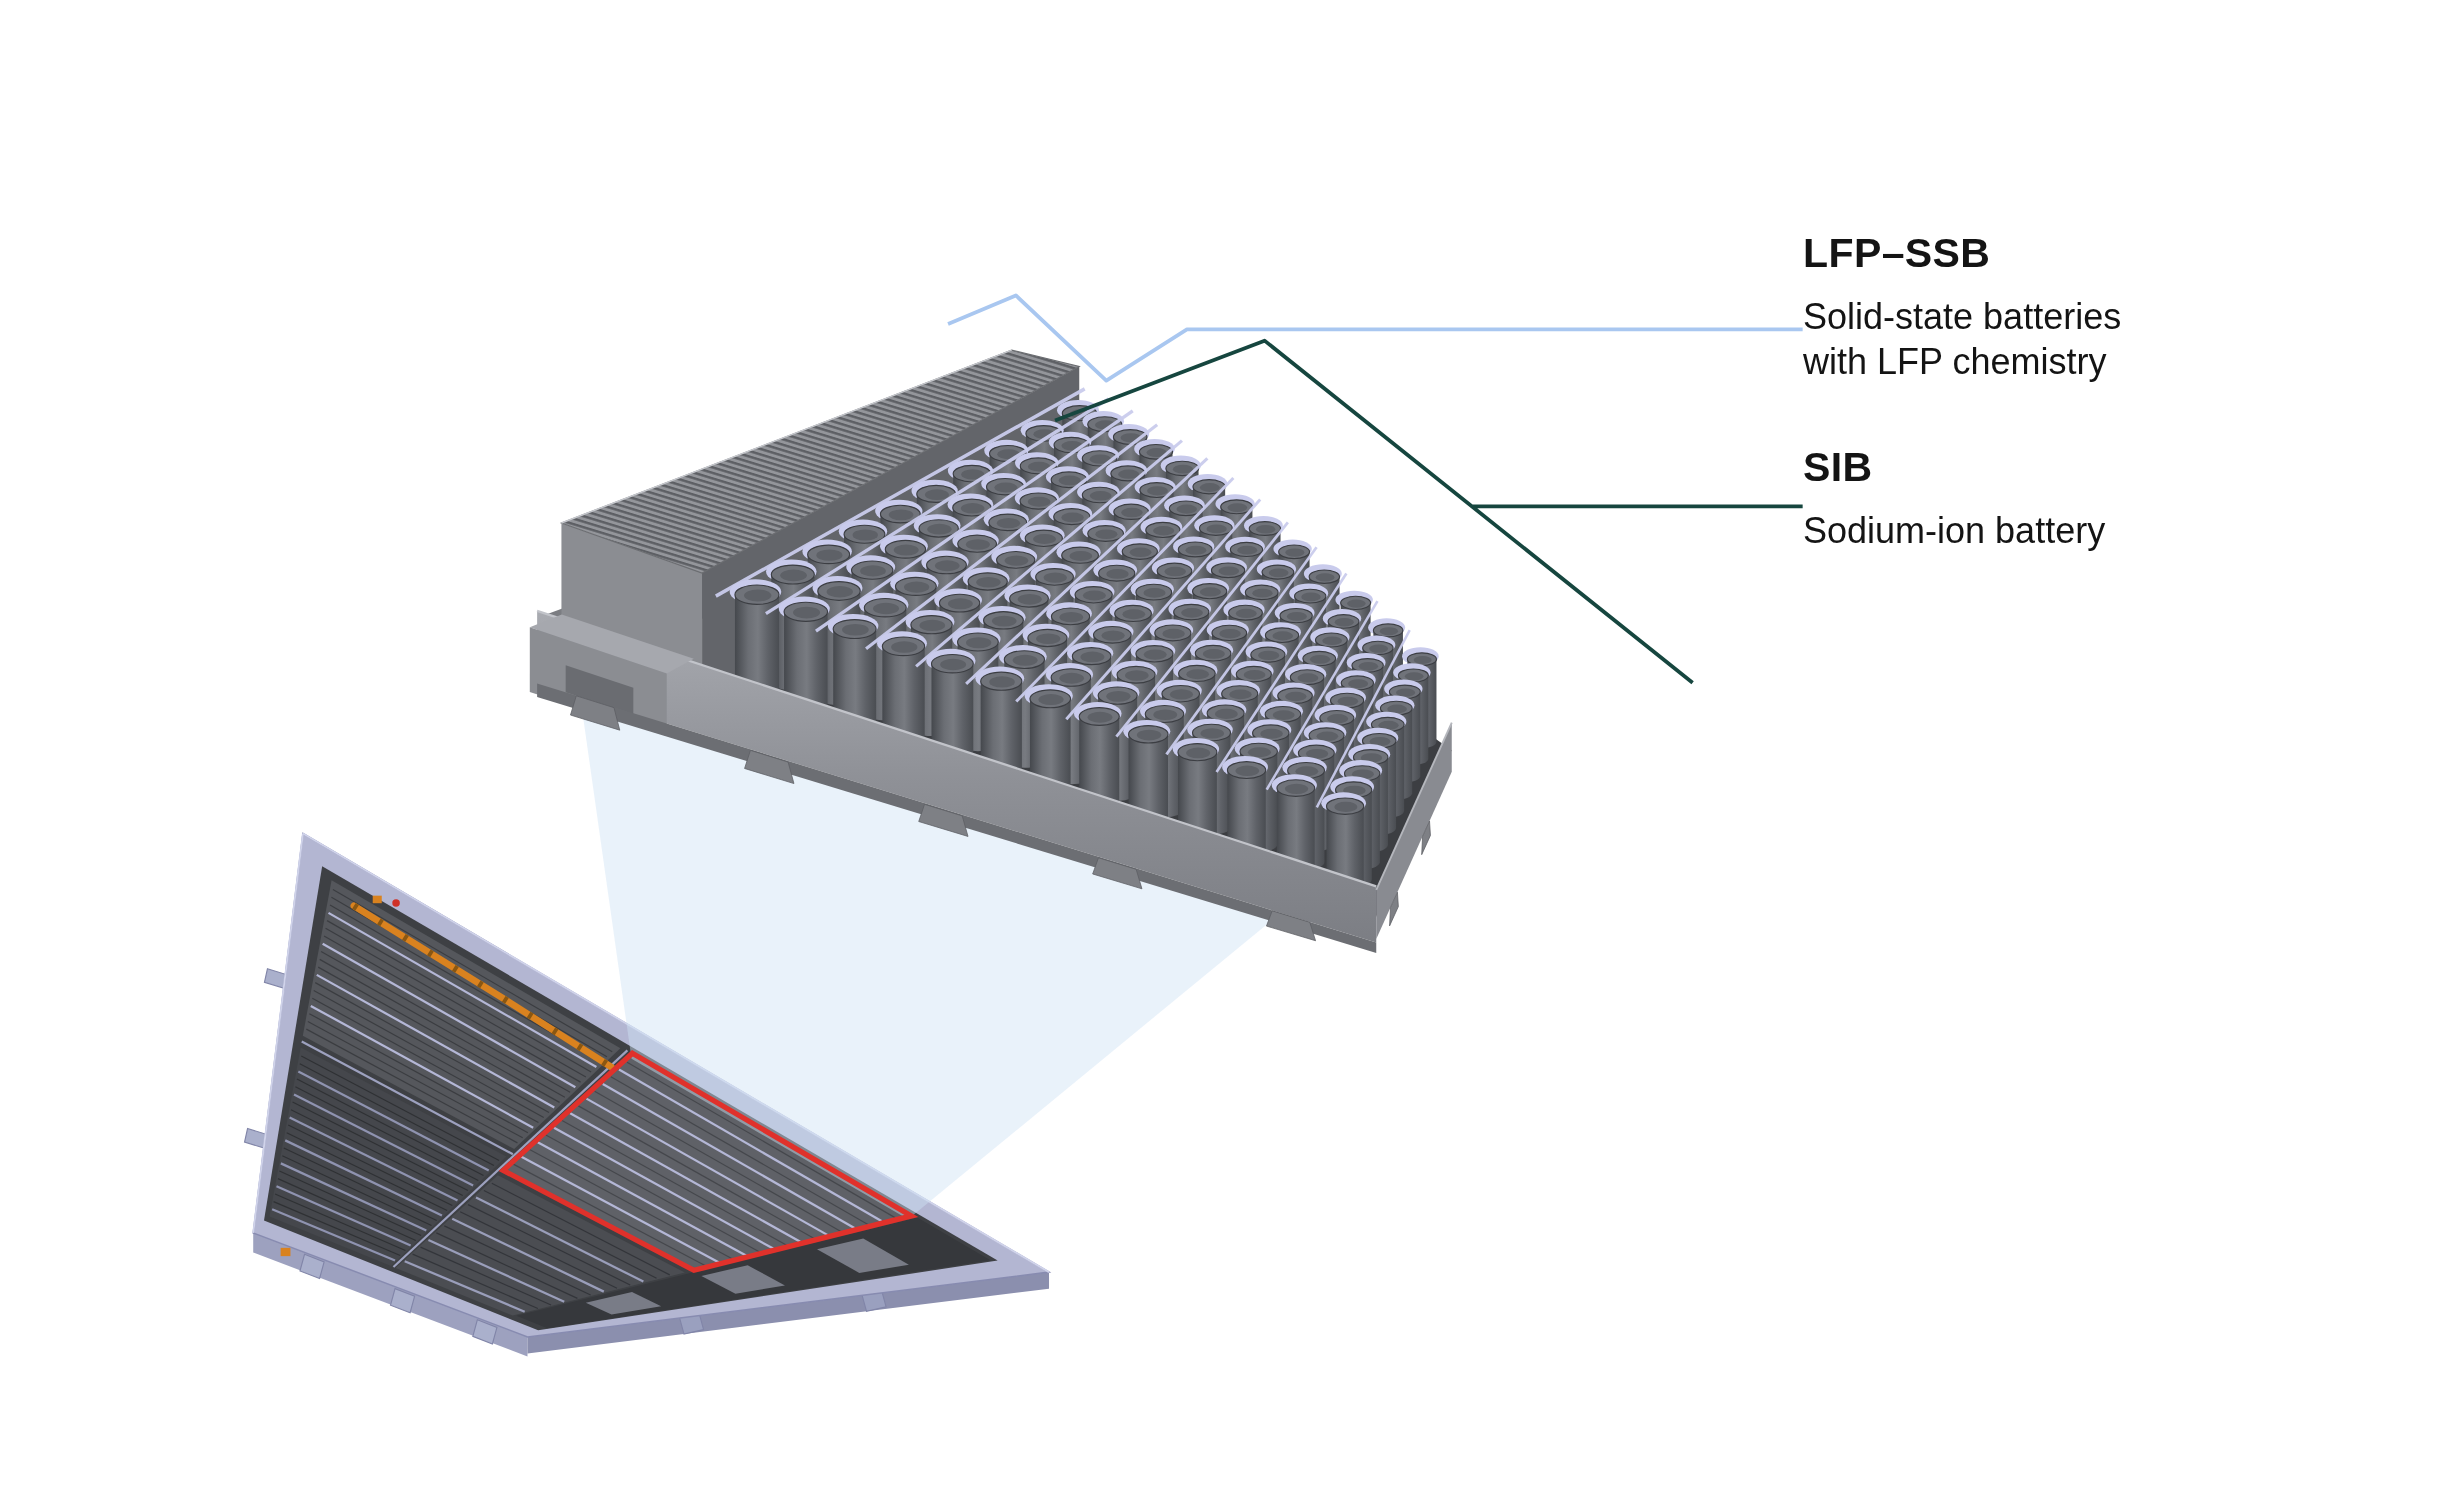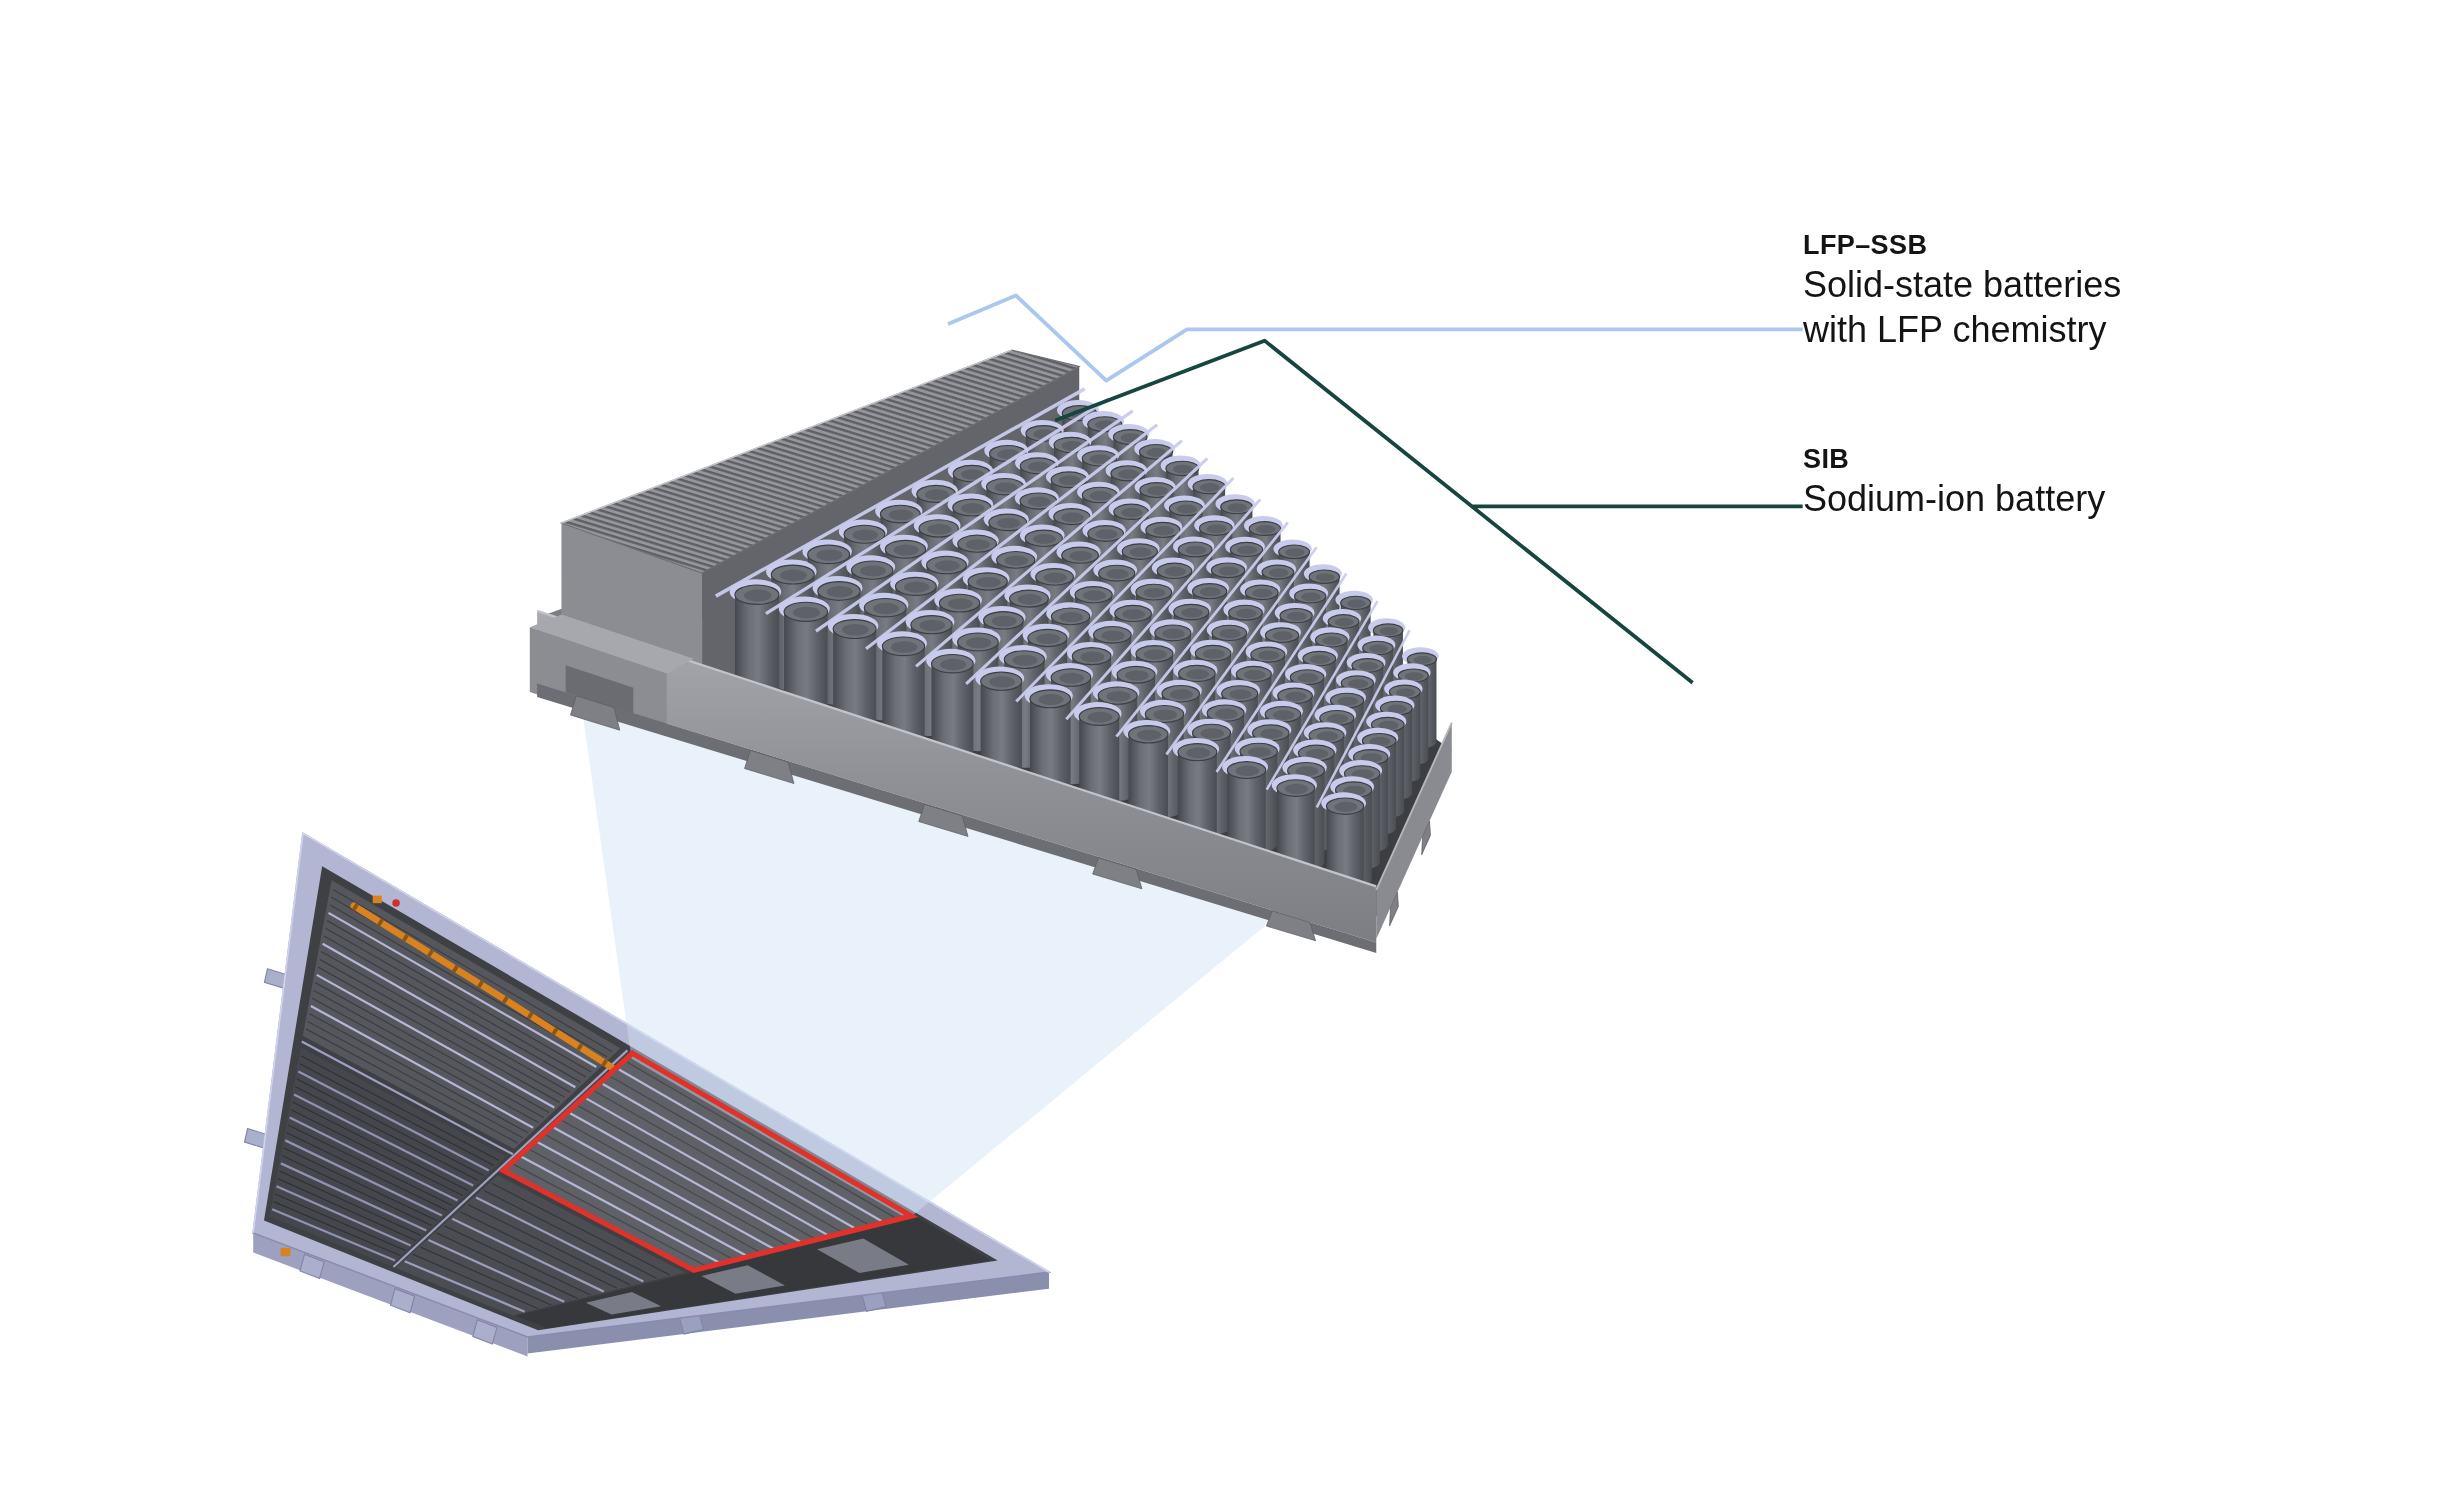--- a/index.html
+++ b/index.html
@@ -1,21 +1,21 @@
 <!DOCTYPE html>
 <html style="font-size:12px"><head>
 <meta charset="utf-8">
 <style>
   html,body{margin:0;padding:0;background:#ffffff;}
   .stage{position:relative;width:2450px;height:1508px;background:#ffffff;overflow:hidden;
          font-family:"Liberation Sans","DejaVu Sans",sans-serif;}
   #scene{position:absolute;left:0;top:0;}
   .callout{position:absolute;left:1803px;color:#141414;}
-  .c-title{font-weight:700;font-size:27px;letter-spacing:0.4px;}
-  .c-desc{font-size:36px;line-height:45px;margin-top:1px;}
+  .c-title{font-weight:700;font-size:41px;letter-spacing:0.4px;}
+  .c-desc{font-size:36px;line-height:45px;margin-top:17px;}
 </style>
 </head>
 <body>
 
 <div class="stage">
 
   <svg id="scene" width="2450" height="1508" viewBox="0 0 3251 2001">
       <defs>
         <linearGradient id="cylGrad" x1="0" y1="0" x2="1" y2="0">
           <stop offset="0" stop-color="#45484d"></stop>

